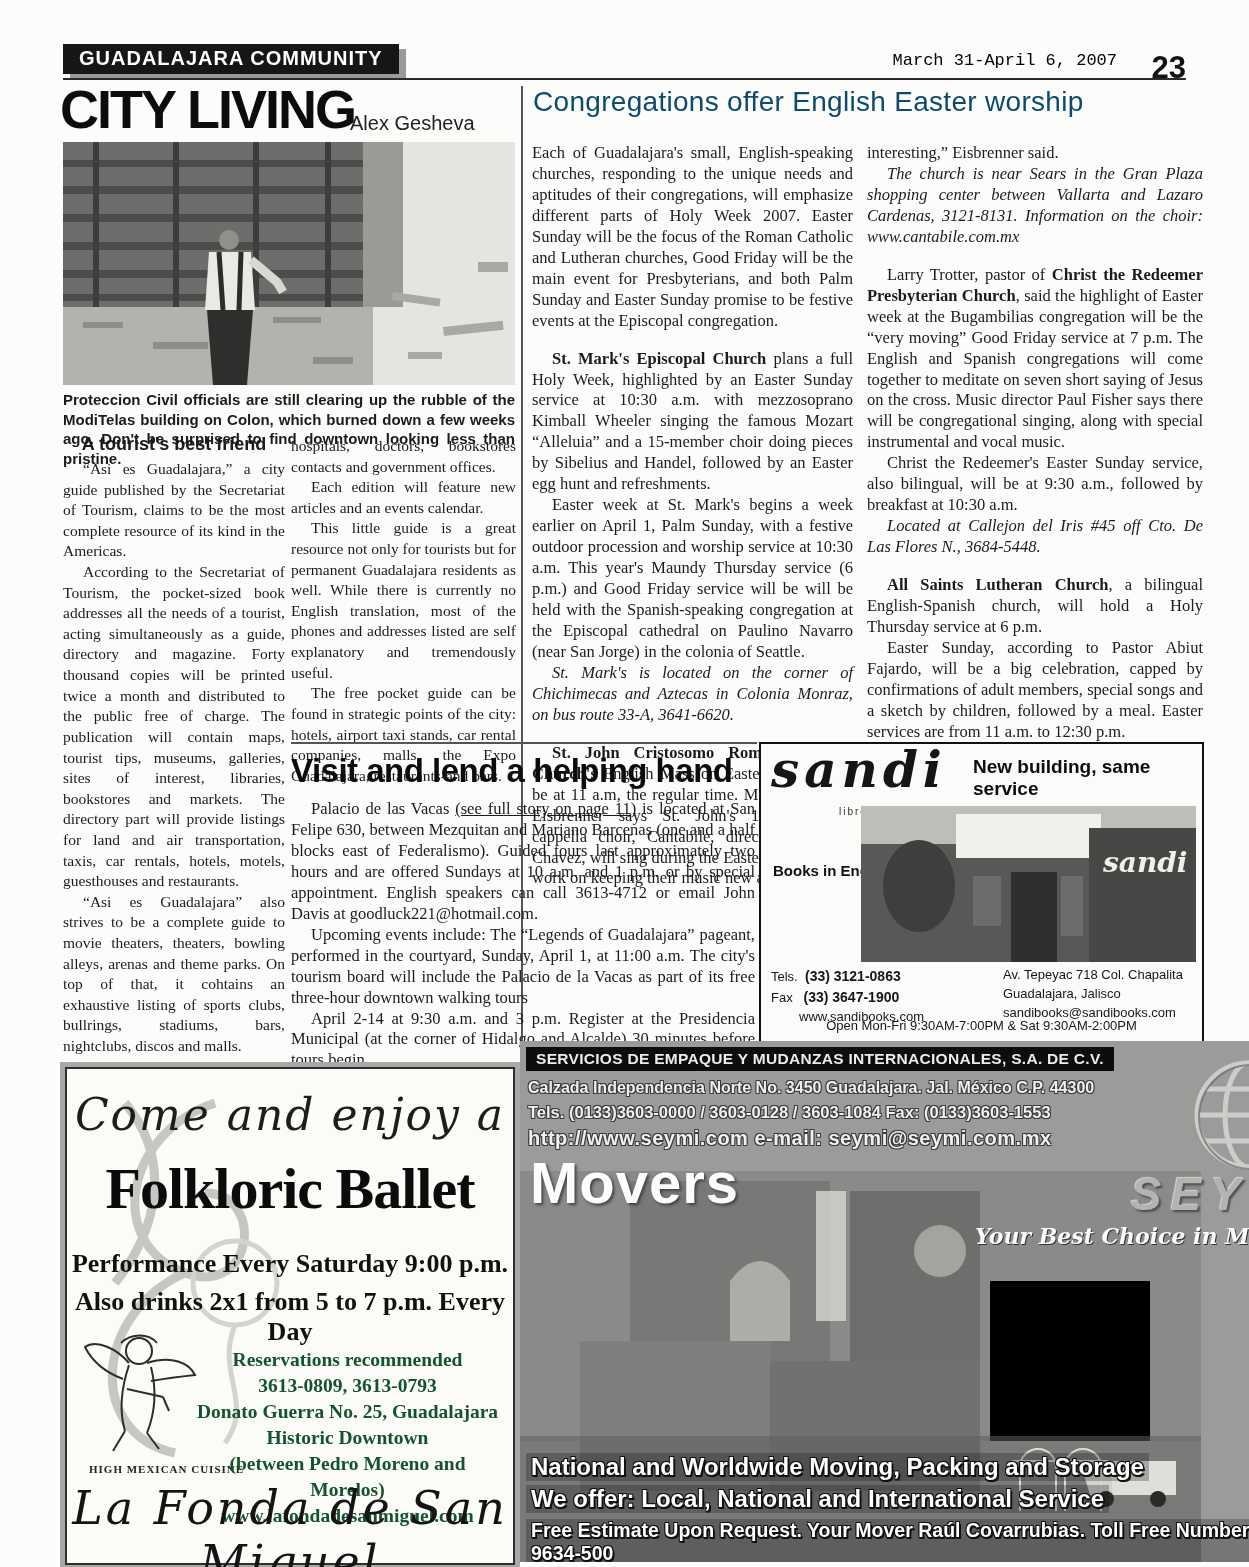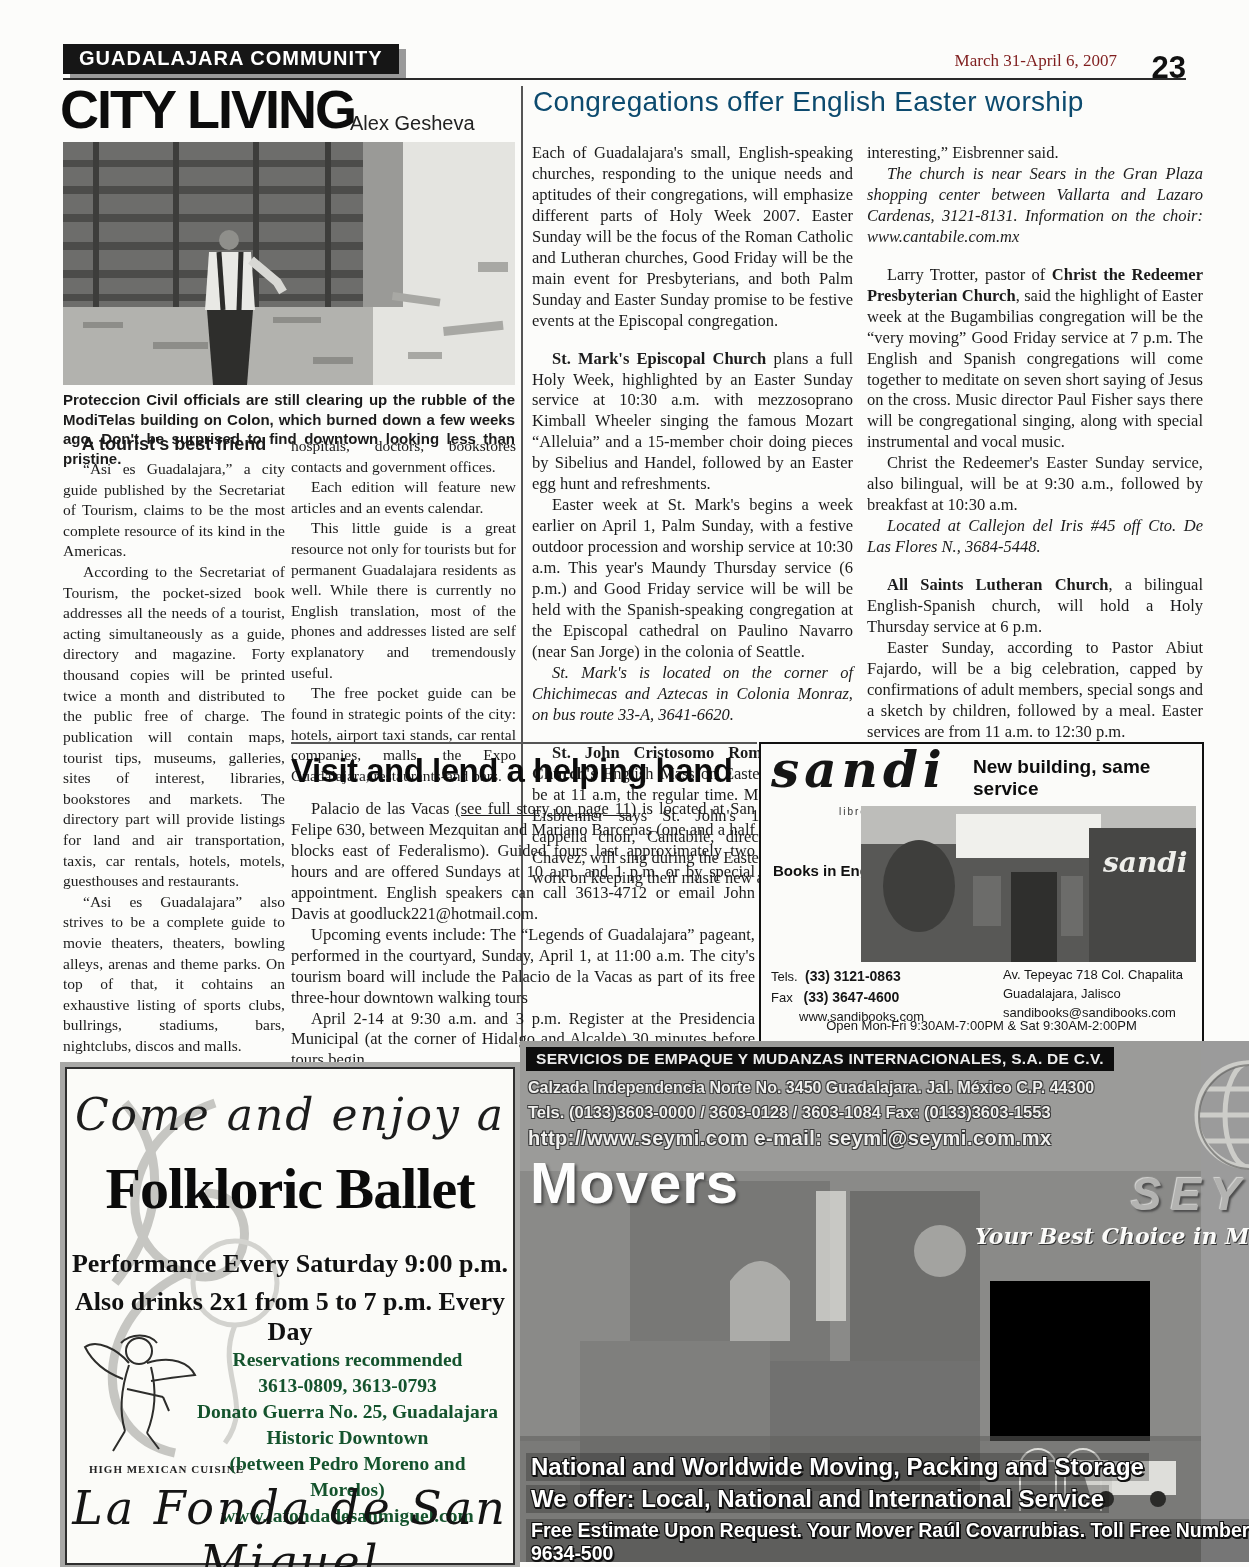--- a/index.html
+++ b/index.html
@@ -3,21 +3,21 @@
 <meta charset="utf-8">
 <style>
   html,body{margin:0;padding:0;background:#d8d8d4;}
   .page{position:relative;width:1249px;height:1567px;margin:0 auto;background:#fcfcfa;color:#1b1b1b;
         font-family:"Liberation Serif",serif;overflow:hidden;}
   .abs{position:absolute;}
 
   
   .banner{background:#161616;color:#fff;font-family:"Liberation Sans",sans-serif;font-weight:bold;
           font-size:20px;letter-spacing:1px;padding:3px 16px 4px 16px;box-shadow:7px 5px 0 #9a9a9a;}
-  .date{font-family:Liberation Serif, serif;font-size:17px;color:#7f1d1d;}
+  .date{font-family:Liberation Mono, monospace;font-size:17px;color:#000000;}
   .pagenum{font-family:"Liberation Sans",sans-serif;font-weight:bold;font-size:31px;color:#111;}
   .rule-h{background:#2a2a2a;height:2px;}
   .rule-thin{background:#555;}
 
   
   .city-title{font-family:"Liberation Sans",sans-serif;font-weight:900;font-size:54px;letter-spacing:-2px;color:#0c0c0c;}
   .city-byline{font-family:"Liberation Sans",sans-serif;font-size:20px;color:#222;}
   .caption{font-family:"Liberation Sans",sans-serif;font-weight:bold;font-size:15px;line-height:1.3;text-align:justify;}
   .subhead{font-family:"Liberation Sans",sans-serif;font-weight:bold;font-size:18px;text-align:center;}
   .bodycol{font-size:15.5px;line-height:1.33;text-align:justify;}
@@ -193,21 +193,21 @@
         <rect x="228" y="22" width="107" height="134" fill="#474745"></rect>
         <rect x="150" y="66" width="46" height="90" fill="#2f2f2d"></rect>
         <rect x="200" y="70" width="22" height="60" fill="#6c6c6a"></rect>
         <rect x="112" y="70" width="28" height="50" fill="#6c6c6a"></rect>
         <text x="242" y="66" font-family="DejaVu Serif, serif" font-style="italic" font-weight="bold" font-size="28" fill="#efefeb">sandi</text>
       </svg>
     </div>
 
     <div class="abs sandi-contact" style="left:10px;top:222px;width:160px;">
       <div><span>Tels.</span>&nbsp;&nbsp;<span class="num">(33) 3121-0863</span></div>
-      <div><span>Fax</span>&nbsp;&nbsp;&nbsp;<span class="num">(33) 3647-4600</span></div>
+      <div><span>Fax</span>&nbsp;&nbsp;&nbsp;<span class="num">(33) 3647-1900</span></div>
       <div style="padding-left:28px;">www.sandibooks.com</div>
     </div>
     <div class="abs sandi-contact" style="left:242px;top:222px;width:195px;">
       <div>Av. Tepeyac 718 Col. Chapalita</div>
       <div>Guadalajara, Jalisco</div>
       <div>sandibooks@sandibooks.com</div>
     </div>
     <div class="abs sandi-hours" style="left:0;top:274px;width:441px;">Open Mon-Fri 9:30AM-7:00PM &amp; Sat 9:30AM-2:00PM</div>
   </div>
 

